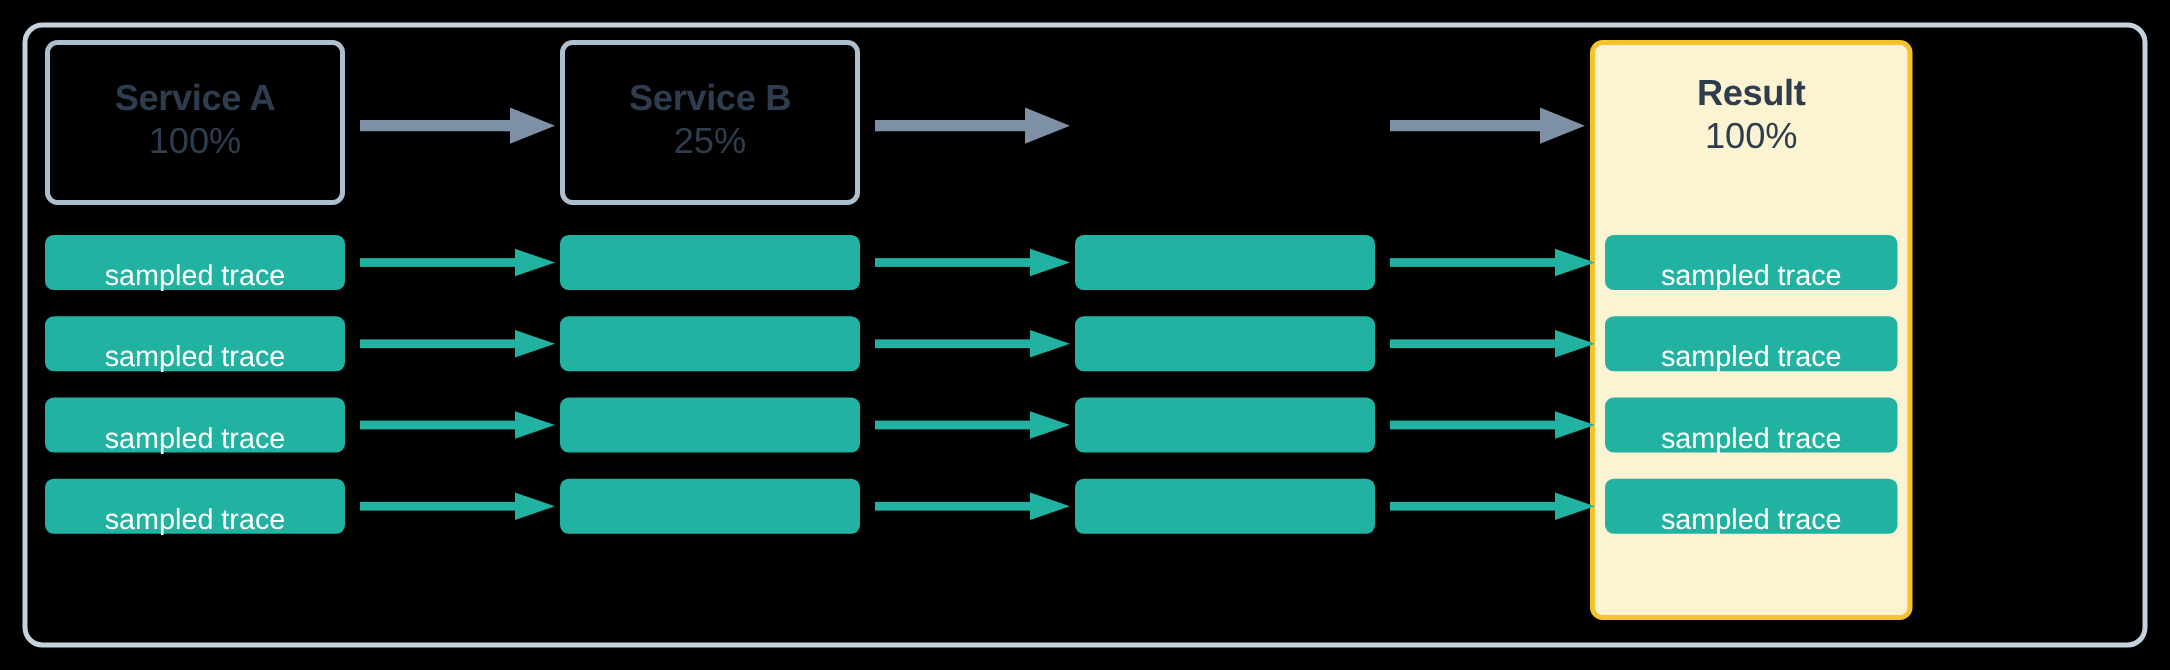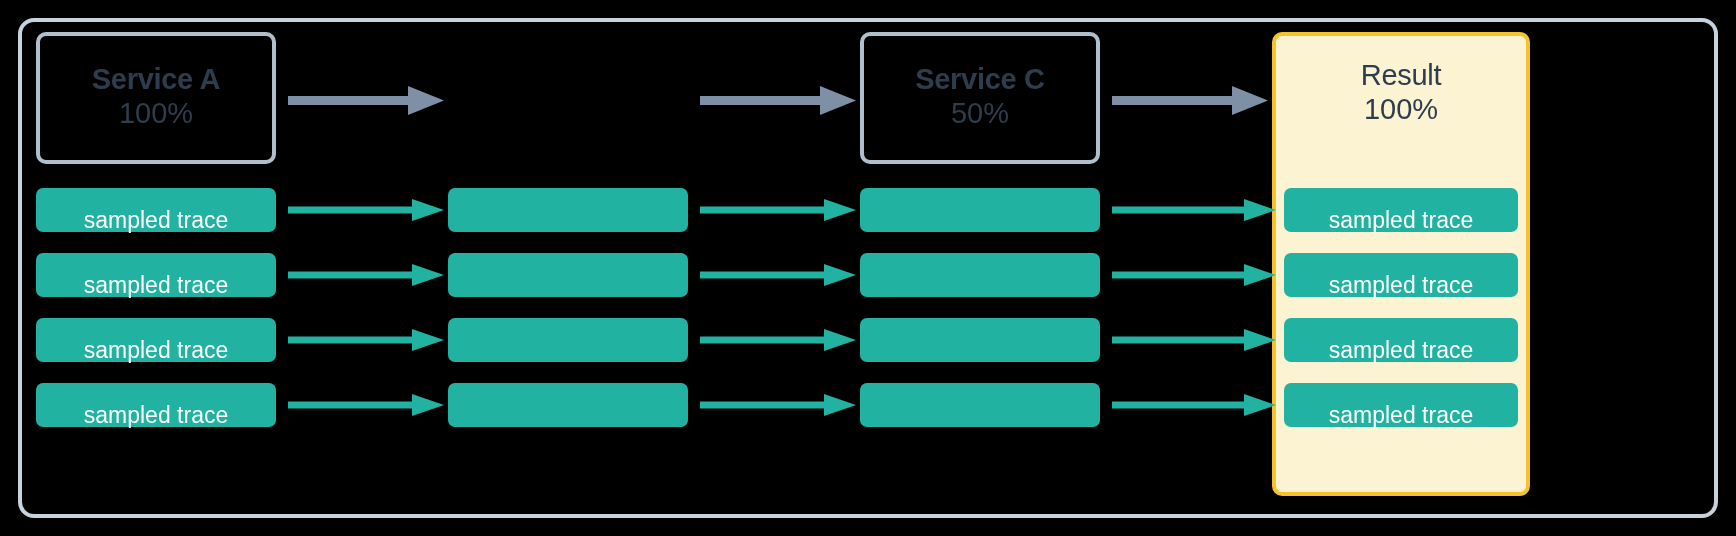--- a/index.html
+++ b/index.html
@@ -73,21 +73,21 @@
   .result-head {
     position: absolute;
     left: 0;
     top: 24px;
     width: 100%;
     text-align: center;
     color: #2e3d4d;
   }
   .result-name {
     font-size: 29px;
-    font-weight: normal;
+    font-weight: bold;
     line-height: 1.08;
     letter-spacing: -0.3px;
   }
   .result-pct {
     font-size: 29px;
     font-weight: normal;
     line-height: 1.3;
   }
 
   
@@ -116,25 +116,25 @@
 
 <div id="diagram-root">
 
   <div class="outer-frame"></div>
 
   <div class="service-box" style="left:36px;  top:32px; width:240px; height:132px;">
     <div class="service-name">Service A</div>
     <div class="service-pct">100%</div>
   </div>
 
-
-  <div class="service-box" style="left:860px; top:32px; width:240px; height:132px;">
-    <div class="service-name">Service C</div>
-    <div class="service-pct">50%</div>
-  </div>
+  <div class="service-box" style="left:448px; top:32px; width:240px; height:132px;">
+    <div class="service-name">Service B</div>
+    <div class="service-pct">25%</div>
+  </div>
+
 
   <div class="result-panel" style="left:1272px; top:32px; width:258px; height:464px;">
     <div class="result-head">
       <div class="result-name">Result</div>
       <div class="result-pct">100%</div>
     </div>
   </div>
 
   <svg class="arrow" style="left:288px; top:82px;" width="156" height="36" viewBox="0 0 156 36">
     <rect x="0" y="14" width="124" height="9" fill="#7d90a5"></rect>

